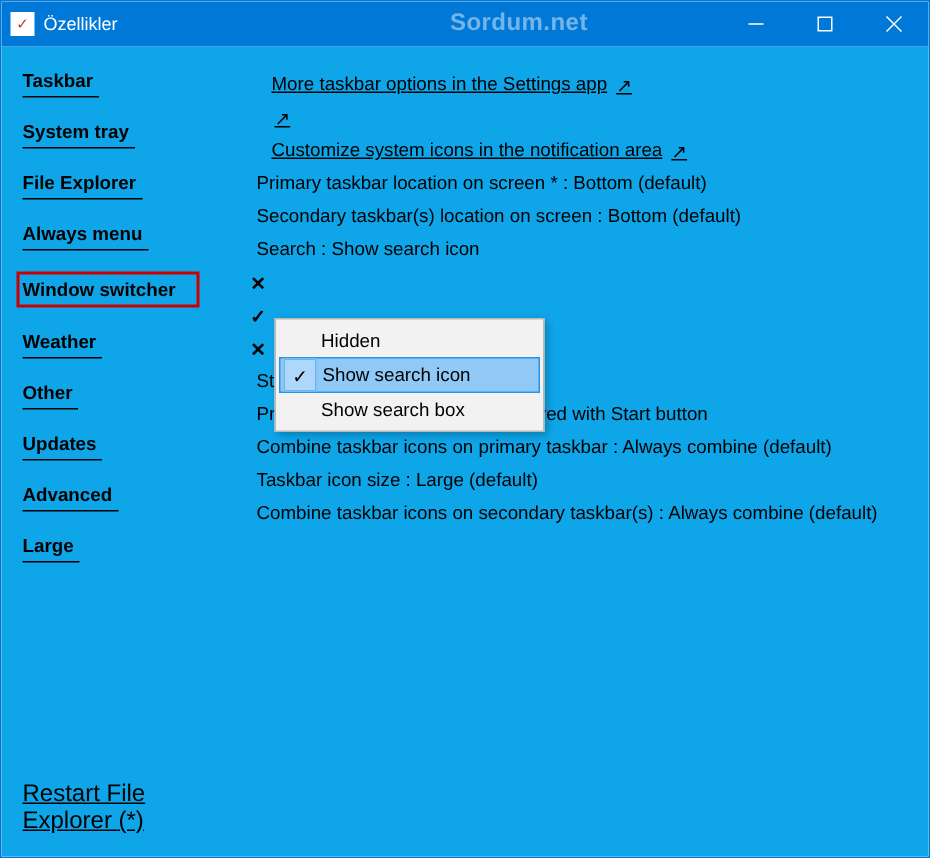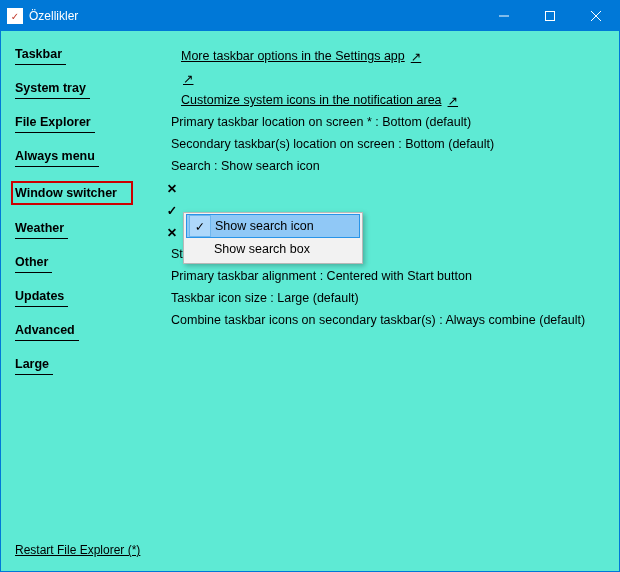--- a/index.html
+++ b/index.html
@@ -52,21 +52,21 @@
     width: 46px;
     display: flex;
     align-items: center;
     justify-content: center;
     color: #fff;
   }
   .win-btn svg { width: 12px; height: 12px; }
   .content {
     display: flex;
     height: calc(572px - 30px - 2px);
-    background: #5eead4;
+    background: #0ea5e9;
   }
   .sidebar {
     width: 152px;
     padding: 14px 10px 10px 14px;
     display: flex;
     flex-direction: column;
     gap: 14px;
     position: relative;
   }
   .sidebar-item {
@@ -81,21 +81,21 @@
   .sidebar-item.highlight {
     border: 2px solid #cc0000;
     border-bottom: 2px solid #cc0000;
     padding: 3px 14px 3px 2px;
     margin-left: -4px;
   }
   .sidebar .restart-link {
     position: absolute;
     bottom: 14px;
     left: 14px;
-    font-size: 12px;
+    font-size: 16px;
     color: #000;
     text-decoration: underline;
     cursor: pointer;
   }
   .main {
     flex: 1;
     padding: 14px 10px 10px 0;
     font-size: 12.5px;
     color: #000;
     position: relative;
@@ -153,20 +153,21 @@
     border: 1px solid #6fb6ee;
     height: 22px;
   }
 </style>
 </head>
 <body>
 
 <div class="titlebar">
   <div class="app-icon">✓</div>
   <div class="title">Özellikler</div>
+  <div class="watermark">Sordum.net</div>
   <div class="win-controls">
     <div class="win-btn">
       <svg viewBox="0 0 12 12">
           <line x1="1" y1="6" x2="11" y2="6" stroke="#fff" stroke-width="1"></line>
         </svg>
     </div>
     <div class="win-btn">
       <svg viewBox="0 0 12 12">
           <rect x="1.5" y="1.5" width="9" height="9" fill="none" stroke="#fff" stroke-width="1"></rect>
         </svg>
@@ -233,27 +234,34 @@
       <span>Automatically hide the taskbar</span>
     </div>
 
     <div class="row sub">
         <span>Start button style : Windows 11</span>
       </div>
     <div class="row sub">
         <span>Primary taskbar alignment : Centered with Start button</span>
       </div>
     <div class="row sub">
+        <span>Combine taskbar icons on primary taskbar : Always combine (default)</span>
+      </div>
+    <div class="row sub">
         <span>Taskbar icon size : Large (default)</span>
       </div>
     <div class="row sub">
         <span>Combine taskbar icons on secondary taskbar(s) : Always combine (default)</span>
       </div>
 
     <div class="dropdown">
+      <div class="dd-item">
+        <span class="dd-chk"></span>
+        <span>Hidden</span>
+      </div>
       <div class="dd-item selected">
         <span class="dd-chk">✓</span>
         <span>Show search icon</span>
       </div>
       <div class="dd-item">
         <span class="dd-chk"></span>
         <span>Show search box</span>
       </div>
     </div>
 

